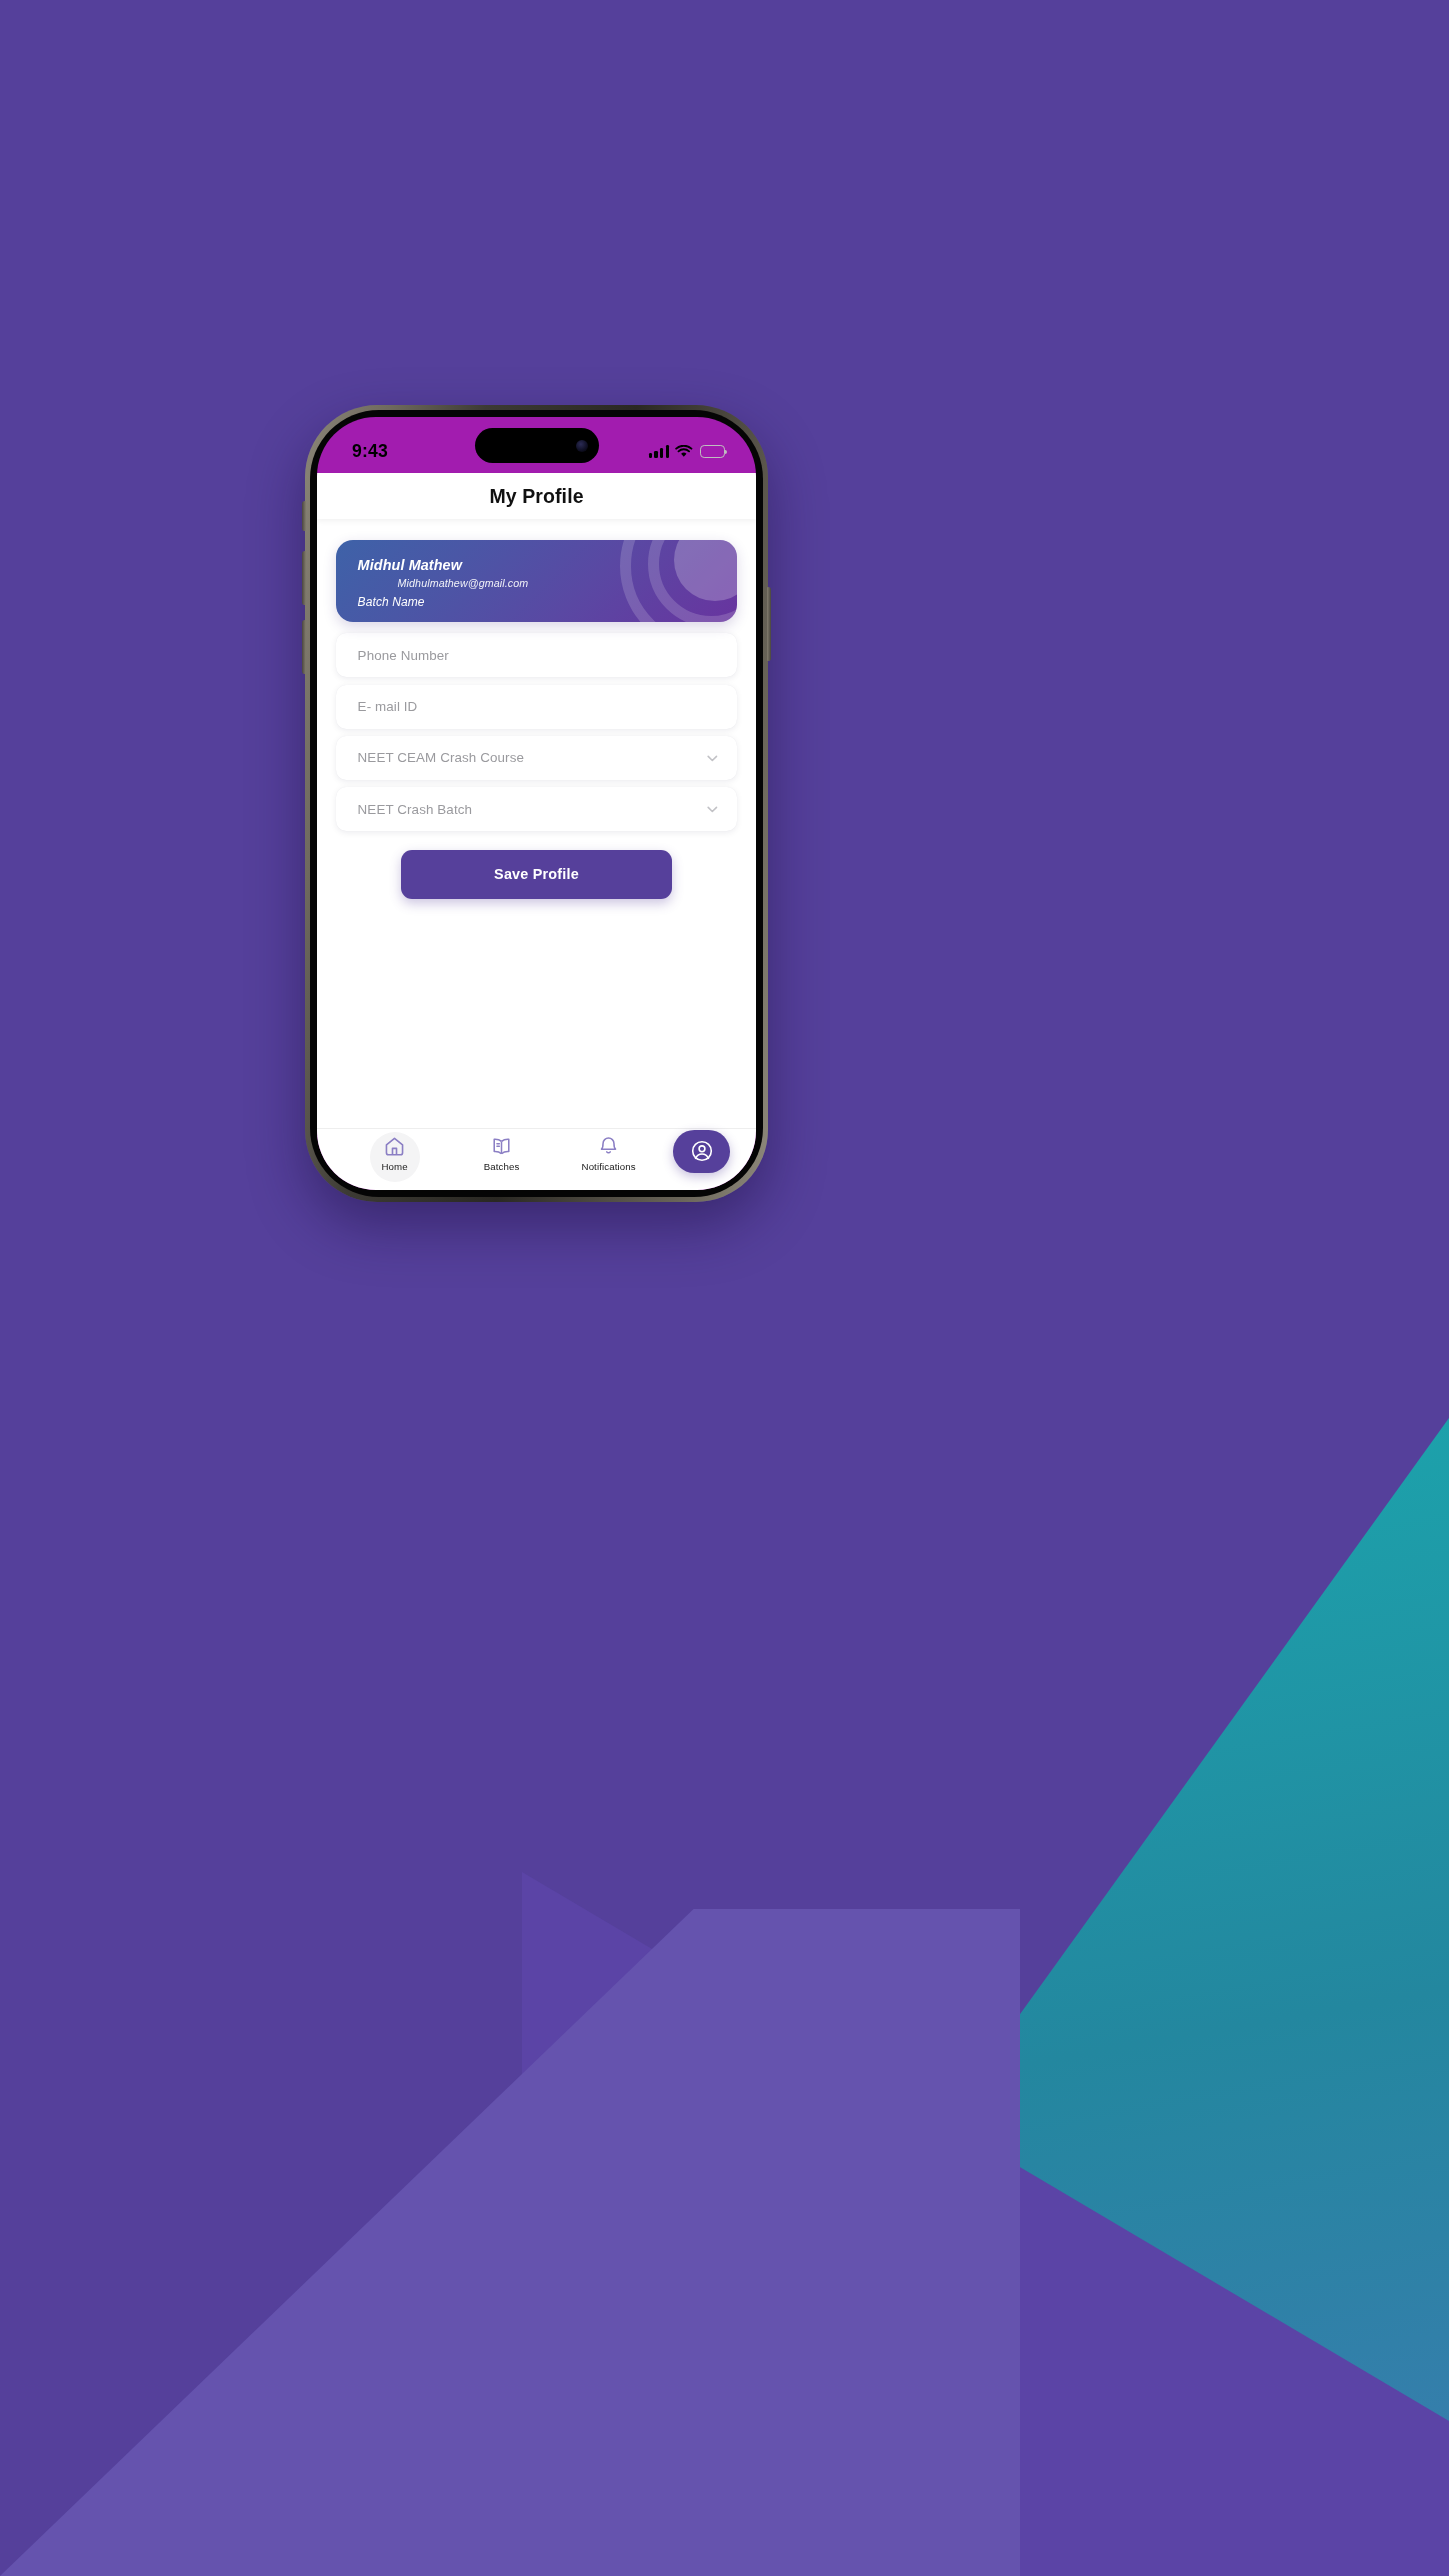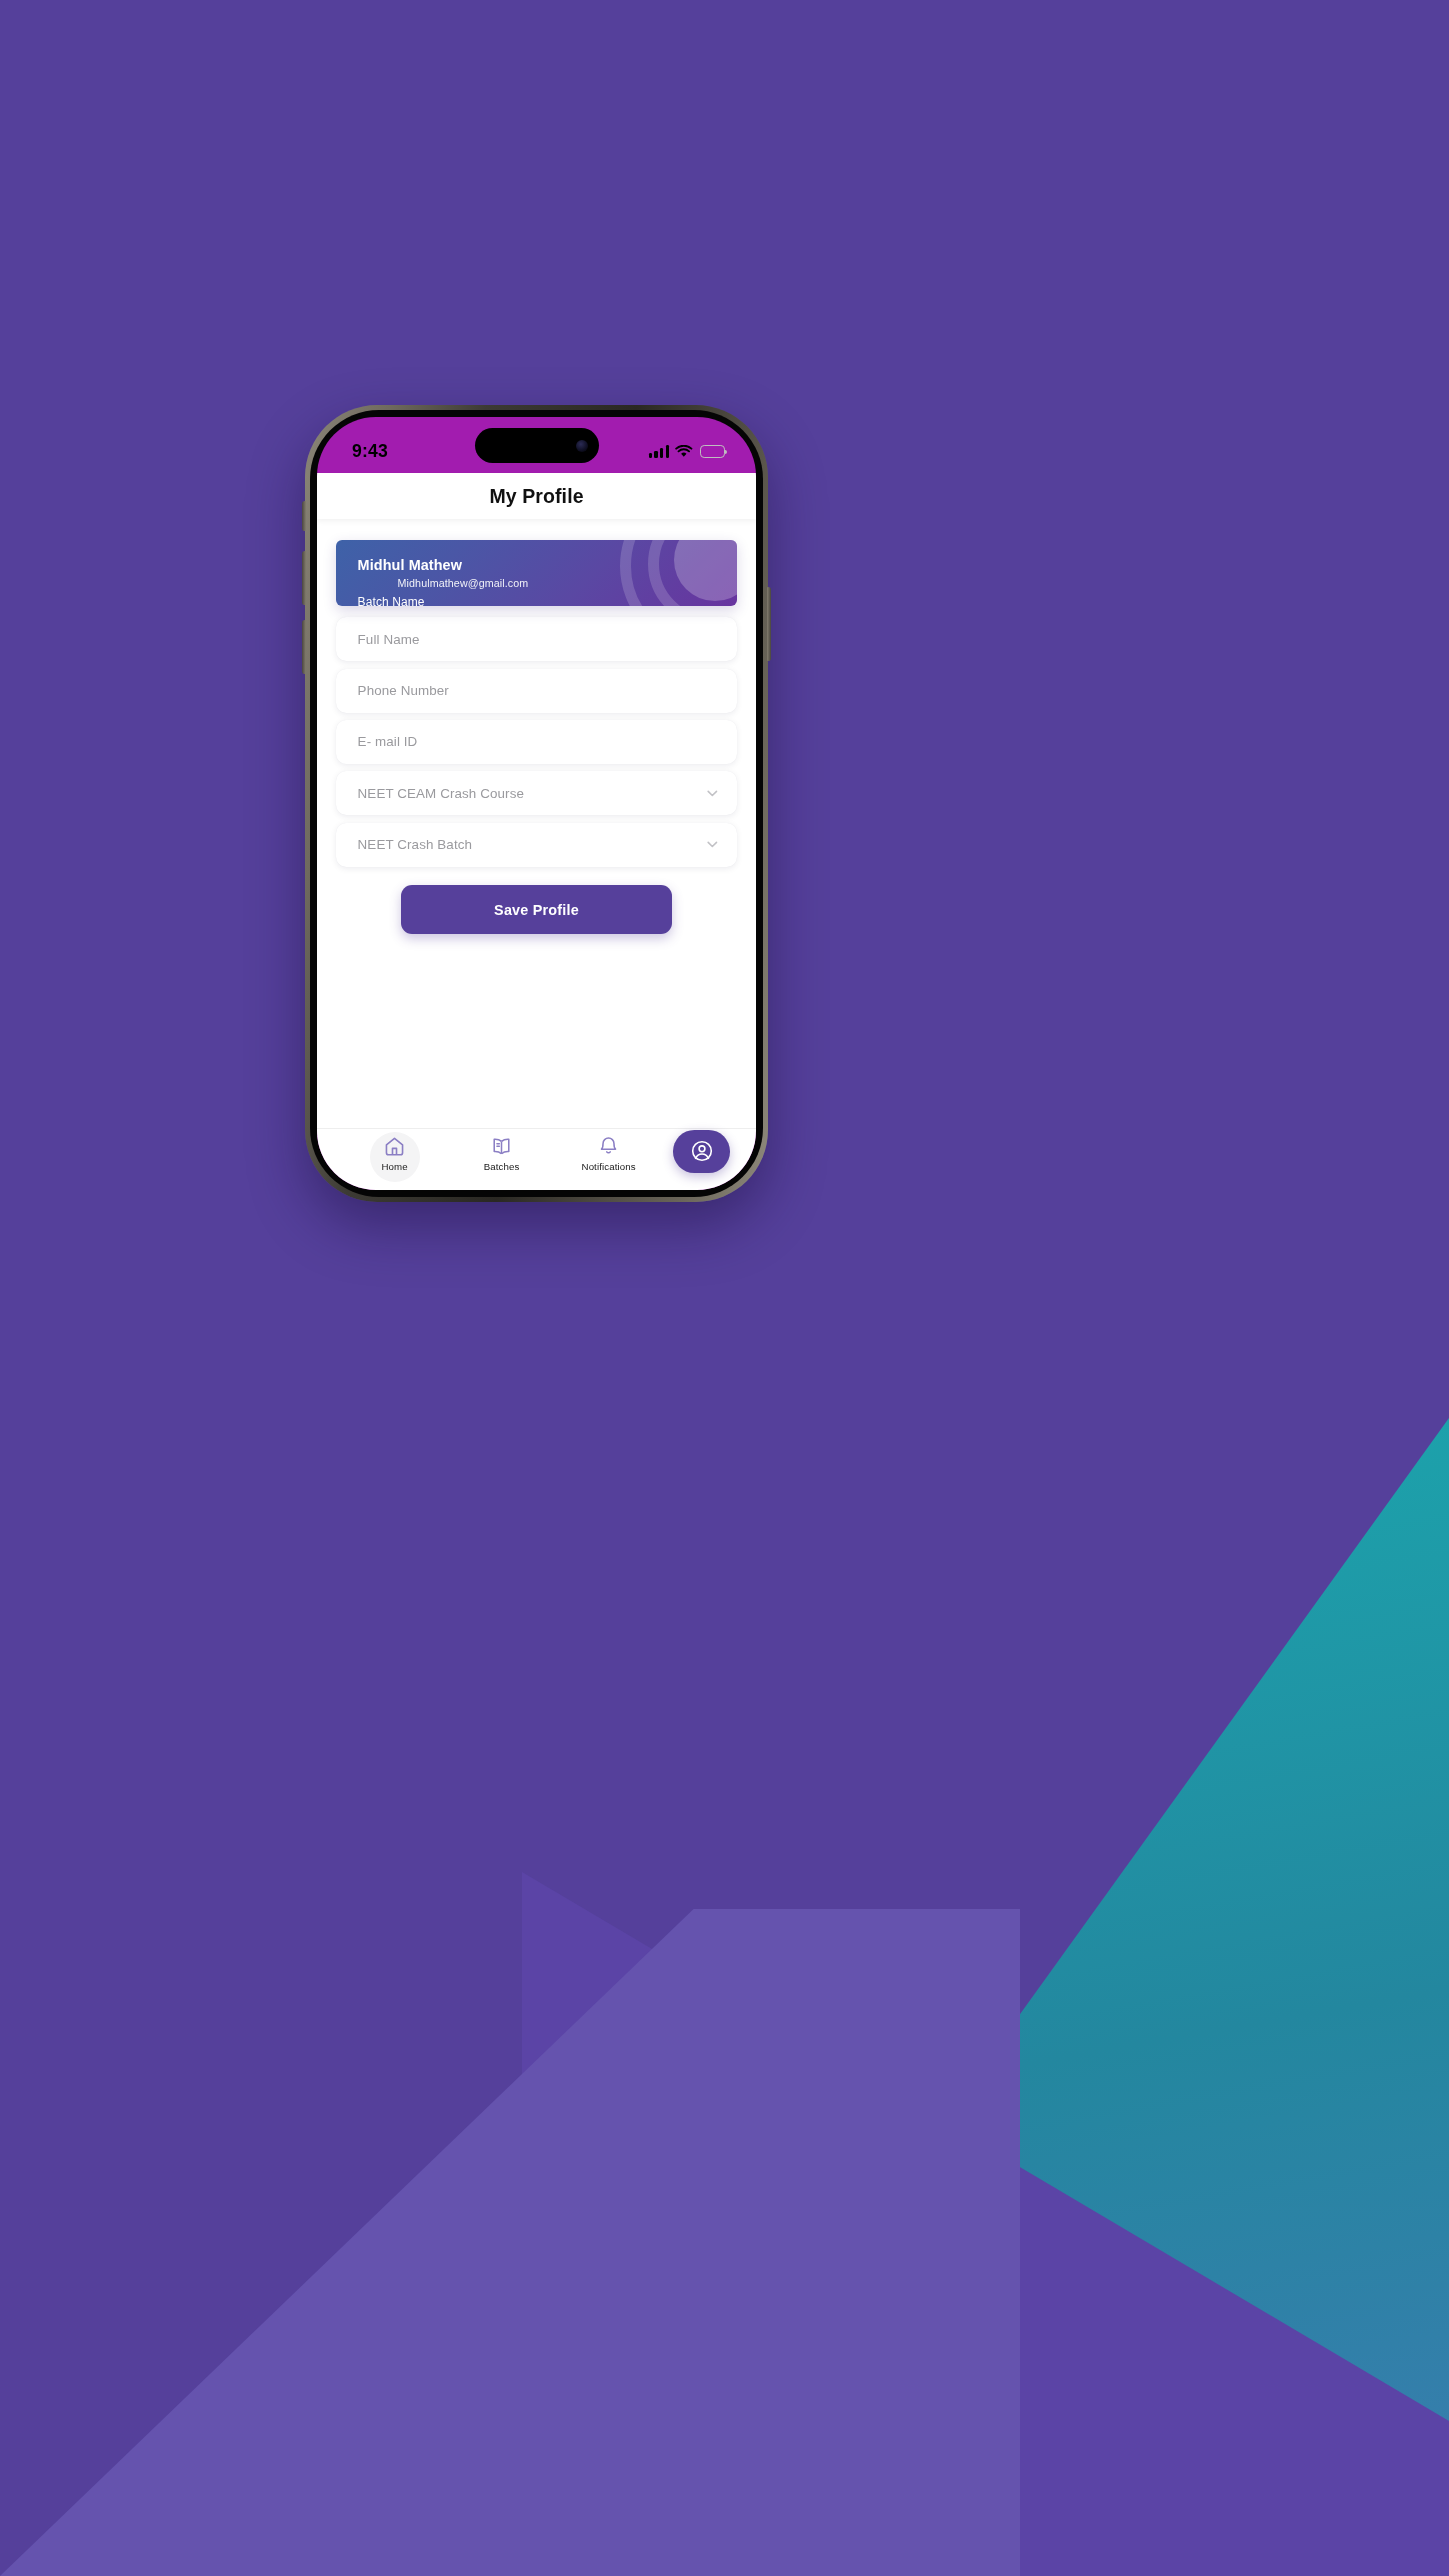--- a/index.html
+++ b/index.html
@@ -163,25 +163,26 @@
     top: 102px; bottom: 62px;
     background: #fff;
     padding: 11px 9.3px 0 9.3px;
     overflow: hidden;
   }
 
   
   #profile-card {
     position: relative;
     margin: 10.2px 9.3px 0 9.3px;
-    height: 66px;
-    border-radius: 6px;
+    height: 82px;
+    border-radius: 17px;
     background: linear-gradient(135deg, #3E62A8 0%, #4A57A6 28%, #5A48A3 62%, #68349F 100%);
     overflow: hidden;
     box-shadow: 0 4.6px 13px rgba(60,40,130,.18);
+    font-style: italic;
   }
   .ring {
     position: absolute;
     border-radius: 50%;
     border-style: solid;
     border-color: rgba(255,255,255,.165);
   }
   #ring-outer { width: 174px; height: 174px; border-width: 11px; right: -57px; top: -61px; }
   #ring-mid   { width: 126px; height: 126px; border-width: 11px; right: -37px; top: -39px; }
   #ring-disc  {
@@ -363,23 +364,20 @@
         <div id="ring-disc"></div>
         <div id="card-text">
           <div id="card-name">Midhul Mathew</div>
           <div id="card-email">Midhulmathew@gmail.com</div>
           <div id="card-batch">Batch Name</div>
         </div>
       </div>
 
       <div id="field-list">
 
-        <div class="field">
-          <span class="field-text">Full Name</span>
-        </div>
 
         <div class="field">
           <span class="field-text">Phone Number</span>
         </div>
 
         <div class="field">
           <span class="field-text">E- mail ID</span>
         </div>
 
         <div class="field">

